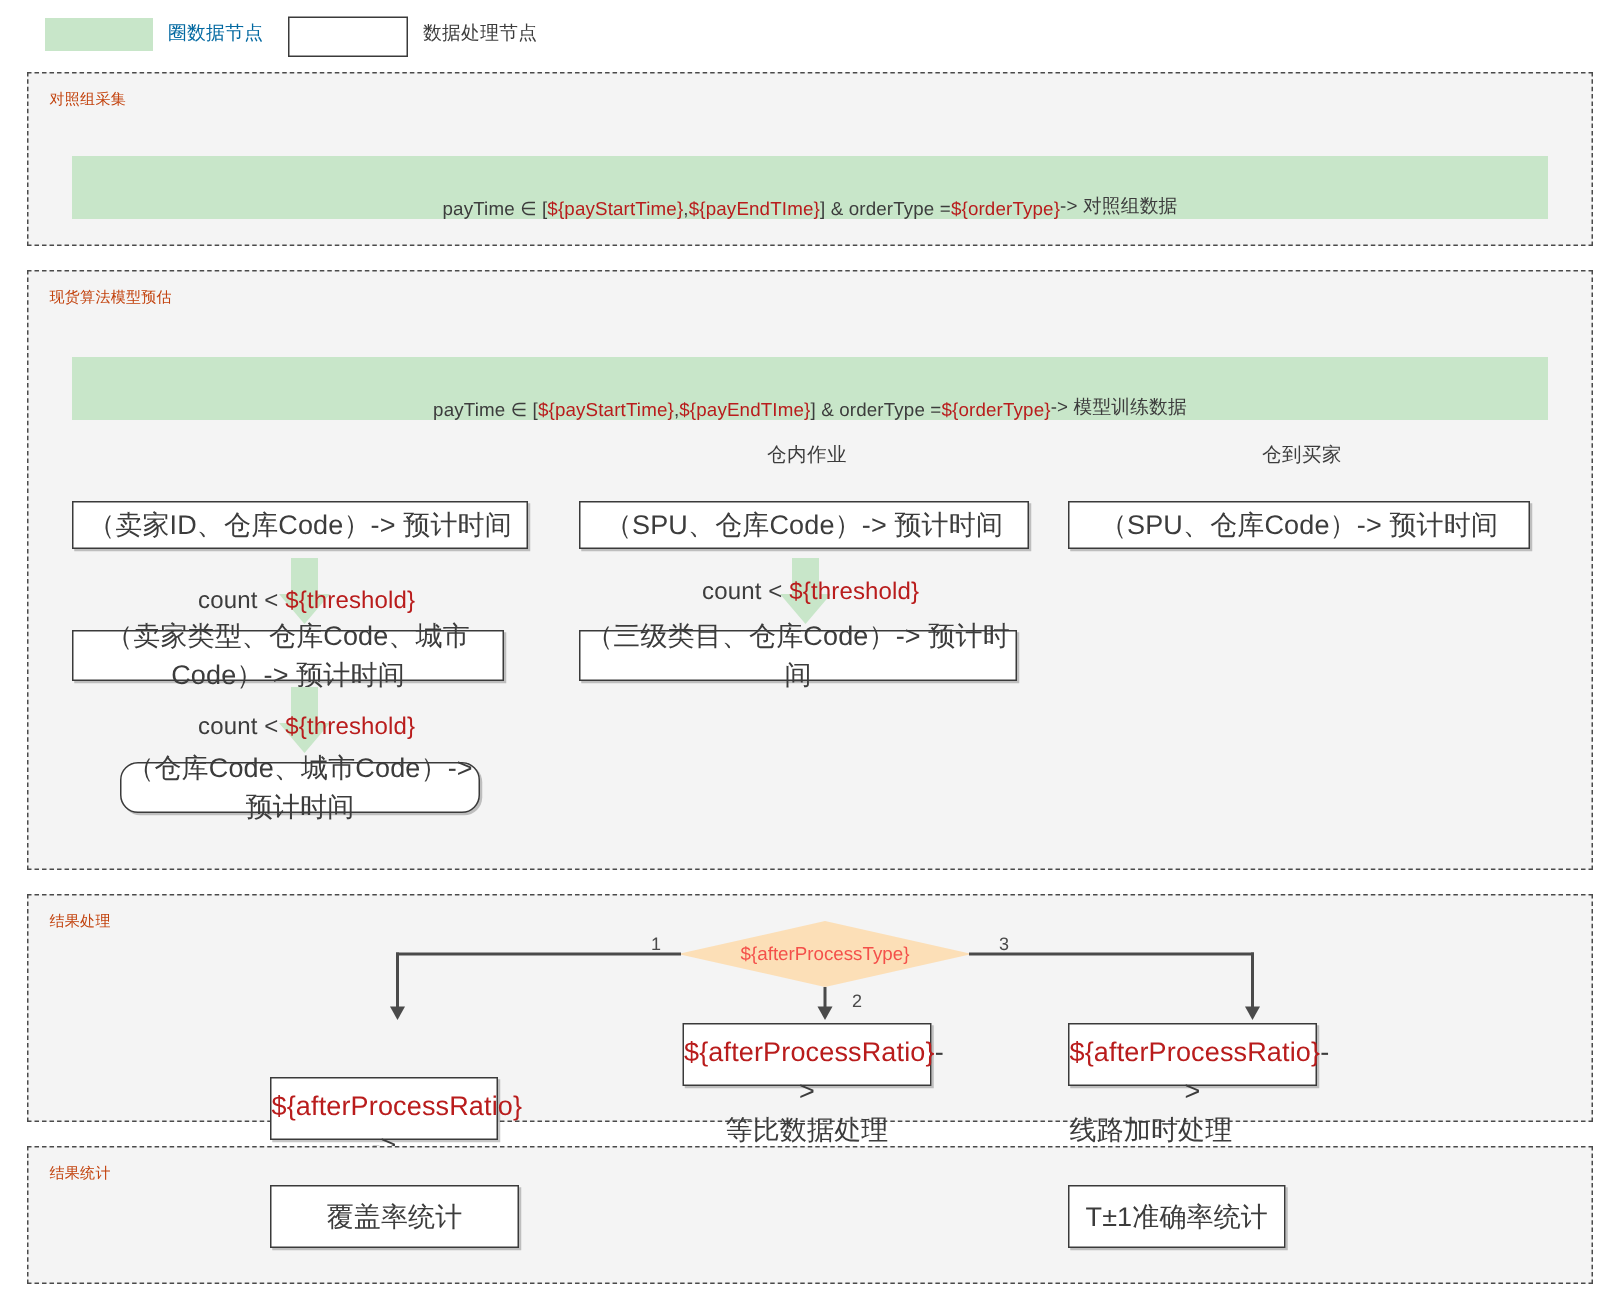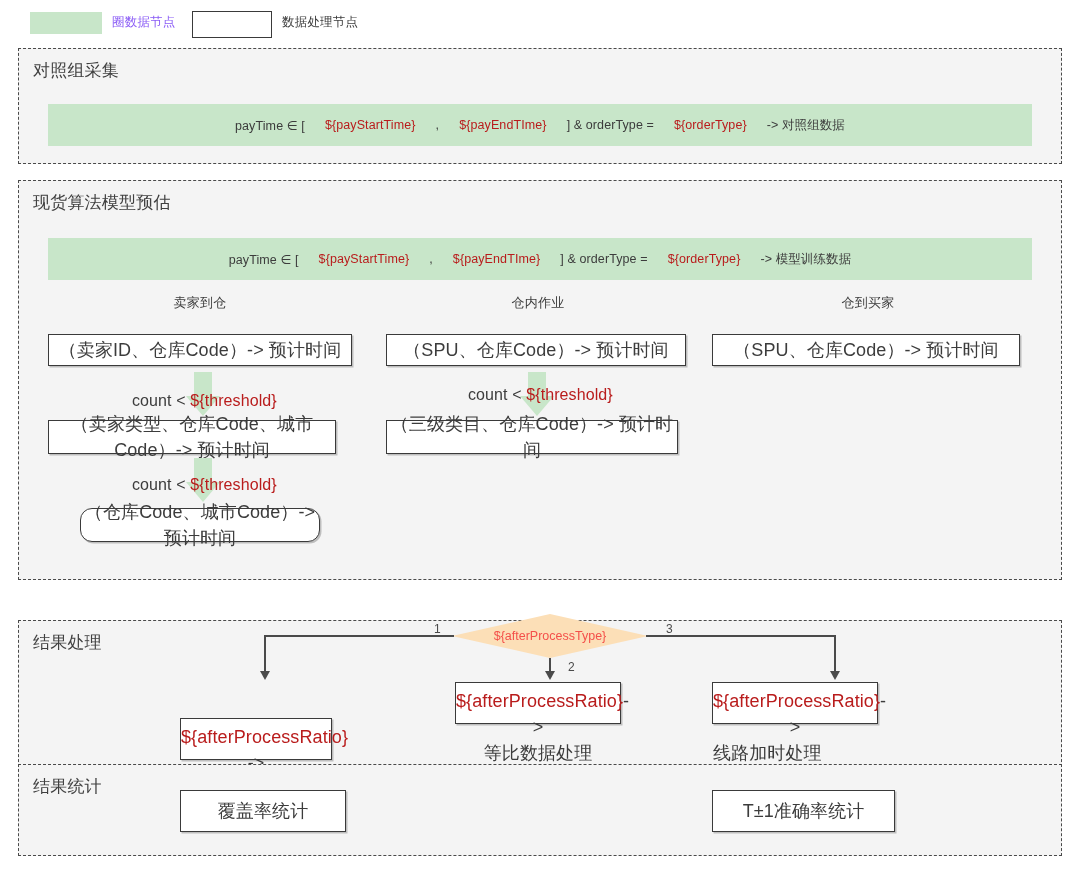--- a/index.html
+++ b/index.html
@@ -32,21 +32,21 @@
   .legend-swatch-green {
     position: absolute;
     left: 30px; top: 12px;
     width: 72px; height: 22px;
     background: #c8e6c9;
   }
   .legend-label-1 {
     position: absolute;
     left: 112px; top: 14px;
     font-size: 12.5px;
-    color: #8b5cf6;
+    color: #0369a1;
     letter-spacing: .2px;
   }
   .legend-swatch-box {
     position: absolute;
     left: 192px; top: 11px;
     width: 78px; height: 25px;
     background: #ffffff;
     border: 1.4px solid #3a3a3a;
   }
   .legend-label-2 {
@@ -60,42 +60,41 @@
   
   .panel {
     position: absolute;
     background: #f4f4f4;
     border: 1.6px dashed #4a4a4a;
     box-sizing: border-box;
   }
   .panel-title {
     position: absolute;
     left: 14px; top: 10px;
-    font-size: 17px;
-    color: #404040;
+    font-size: 10px;
+    color: #c2410c;
     letter-spacing: .2px;
   }
 
   #panel-collect { left: 18px; top: 48px;  width: 1044px; height: 116px; }
   #panel-model   { left: 18px; top: 180px; width: 1044px; height: 400px; }
-  #panel-result  { left: 18px; top: 596px; width: 1044px; height: 152px; margin-top: 24px; }
+  #panel-result  { left: 18px; top: 596px; width: 1044px; height: 152px; }
   #panel-stats   { left: 18px; top: 764px; width: 1044px; height: 92px; }
 
   
   .green-banner {
     position: absolute;
     background: #c8e6c9;
     display: flex;
-    align-items: center;
+    align-items: flex-end;
     justify-content: center;
     font-size: 12.5px;
     color: #3c3c3c;
     white-space: nowrap;
     letter-spacing: .1px;
-    gap: 20px;
   }
   .var-red { color: #b91c1c; }
 
   
   .node-box {
     position: absolute;
     background: #ffffff;
     border: 1.5px solid #3a3a3a;
     box-sizing: border-box;
     display: flex;
@@ -225,21 +224,20 @@
   <div class="green-banner" style="left:48px; top:238px; width:984px; height:42px;">
     <span>payTime ∈ [</span>
       <span class="var-red">${payStartTime}</span>
       <span> , </span>
       <span class="var-red">${payEndTIme}</span>
       <span>] &amp; orderType = </span>
       <span class="var-red">${orderType}</span>
       <span> -&gt; 模型训练数据</span>
   </div>
 
-  <div class="col-header" style="left:48px; top:294px; width:304px;">卖家到仓</div>
   <div class="col-header" style="left:386px; top:294px; width:304px;">仓内作业</div>
   <div class="col-header" style="left:716px; top:294px; width:304px;">仓到买家</div>
 
   <div class="node-box" style="left:48px; top:334px; width:304px; height:32px;">（卖家ID、仓库Code）-&gt; 预计时间</div>
   <div class="green-arrow" style="left:186px; top:372px;">
     <div class="shaft"></div>
     <div class="head"></div>
   </div>
   <div class="thresh-label" style="left:132px; top:392px;">
     <span>count &lt; </span><span class="var-red">${threshold}</span>
@@ -307,15 +305,15 @@
     <div style="text-align:center;">
       <span class="var-red">${afterProcessRatio}</span><span>-&gt;</span>
     </div>
     <div style="text-align:left;">线路加时处理</div>
   </div>
 
   <div class="panel" id="panel-stats">
     <div class="panel-title">结果统计</div>
   </div>
   <div class="node-box" style="left:180px; top:790px; width:166px; height:42px;">覆盖率统计</div>
-  <div class="node-box" style="left:712px; top:790px; width:183px; height:42px;">T±1准确率统计</div>
+  <div class="node-box" style="left:712px; top:790px; width:145px; height:42px;">T±1准确率统计</div>
 
 </div>
 
 </body></html>

